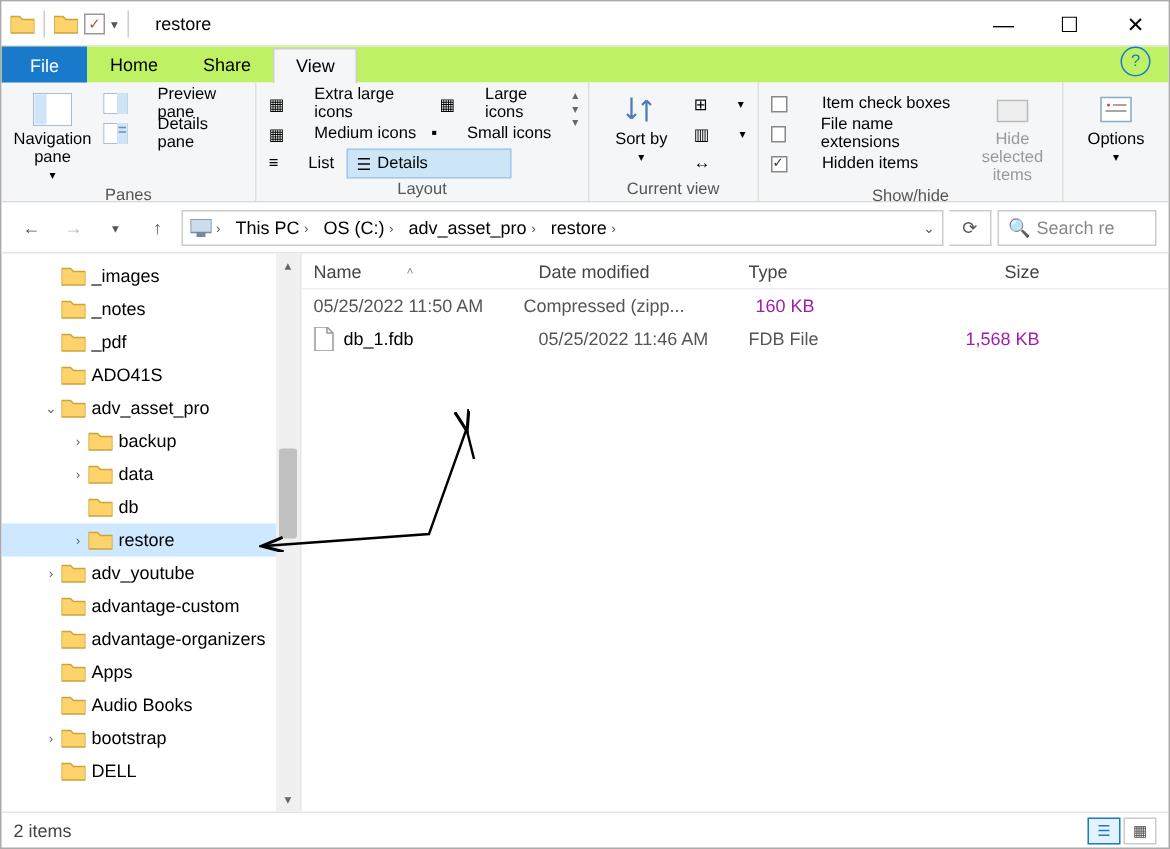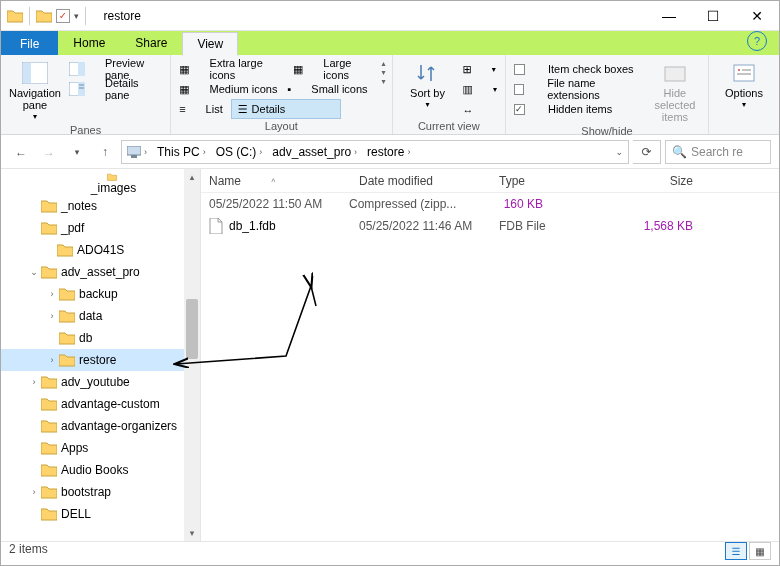--- a/index.html
+++ b/index.html
@@ -62,21 +62,21 @@
 .col.name{width:150px; display:flex; align-items:center; gap:6px;} 
 .col.date{width:140px;} .col.type{width:130px;} .col.size{width:80px; text-align:right;}
 .row { display:flex; height:22px; align-items:center; font-size:12px;}
 .row .cell{padding:0 8px;}
 .row .name{width:150px; display:flex; align-items:center; gap:6px;}
 .row .date{width:140px; color:#555;}
 .row .type{width:130px; color:#555;}
 .row .size{width:80px; text-align:right; color:#a21caf;}
 
 
-.status { height:24px; border-top:1px solid #e5e5e5; display:flex; align-items:flex-start; padding:0 8px; font-size:12px; color:#444;}
+.status { height:24px; border-top:1px solid #e5e5e5; display:flex; align-items:center; padding:0 8px; font-size:12px; color:#444;}
 .status .sp { flex:1;}
 .status .vbtn { width:22px; height:18px; border:1px solid #ccc; margin-left:2px; display:flex; align-items:center; justify-content:center;}
 .status .vbtn.active{border-color:#1979ca; background:#e6f2fb;}
 
 
 svg { display:block; }
 
 
 .overlay { position:absolute; left:0; top:0; width:100%; height:100%; pointer-events:none; }
 </style>
@@ -312,42 +312,42 @@
   <div class="refresh">⟳</div>
   <div class="search">
     <span>🔍</span>
     <span style="white-space:nowrap;">Search re</span>
   </div>
 </div>
 
 <div class="main">
   <div class="tree">
     <div class="tree-inner" id="tree-inner">
-        <div class="node" style="padding-left: 26px; flex-direction: column;">
+        <div class="node" style="padding-left: 26px;">
           <span class="tw"></span>
           <svg class="fic" viewBox="0 0 16 14">
             <path d="M0 2h6l2 2h8v9H0z" fill="#ffd36b" stroke="#caa43c"></path>
           </svg>
           <span>_images</span>
         </div>
         <div class="node" style="padding-left: 26px;">
           <span class="tw"></span>
           <svg class="fic" viewBox="0 0 16 14">
             <path d="M0 2h6l2 2h8v9H0z" fill="#ffd36b" stroke="#caa43c"></path>
           </svg>
           <span>_notes</span>
         </div>
         <div class="node" style="padding-left: 26px;">
           <span class="tw"></span>
           <svg class="fic" viewBox="0 0 16 14">
             <path d="M0 2h6l2 2h8v9H0z" fill="#ffd36b" stroke="#caa43c"></path>
           </svg>
           <span>_pdf</span>
         </div>
-        <div class="node" style="padding-left: 42px;">
+        <div class="node" style="padding-left: 26px;">
           <span class="tw"></span>
           <svg class="fic" viewBox="0 0 16 14">
             <path d="M0 2h6l2 2h8v9H0z" fill="#ffd36b" stroke="#caa43c"></path>
           </svg>
           <span>ADO41S</span>
         </div>
         <div class="node" style="padding-left: 26px;">
           <span class="tw">⌄</span>
           <svg class="fic" viewBox="0 0 16 14">
             <path d="M0 2h6l2 2h8v9H0z" fill="#ffd36b" stroke="#caa43c"></path>

